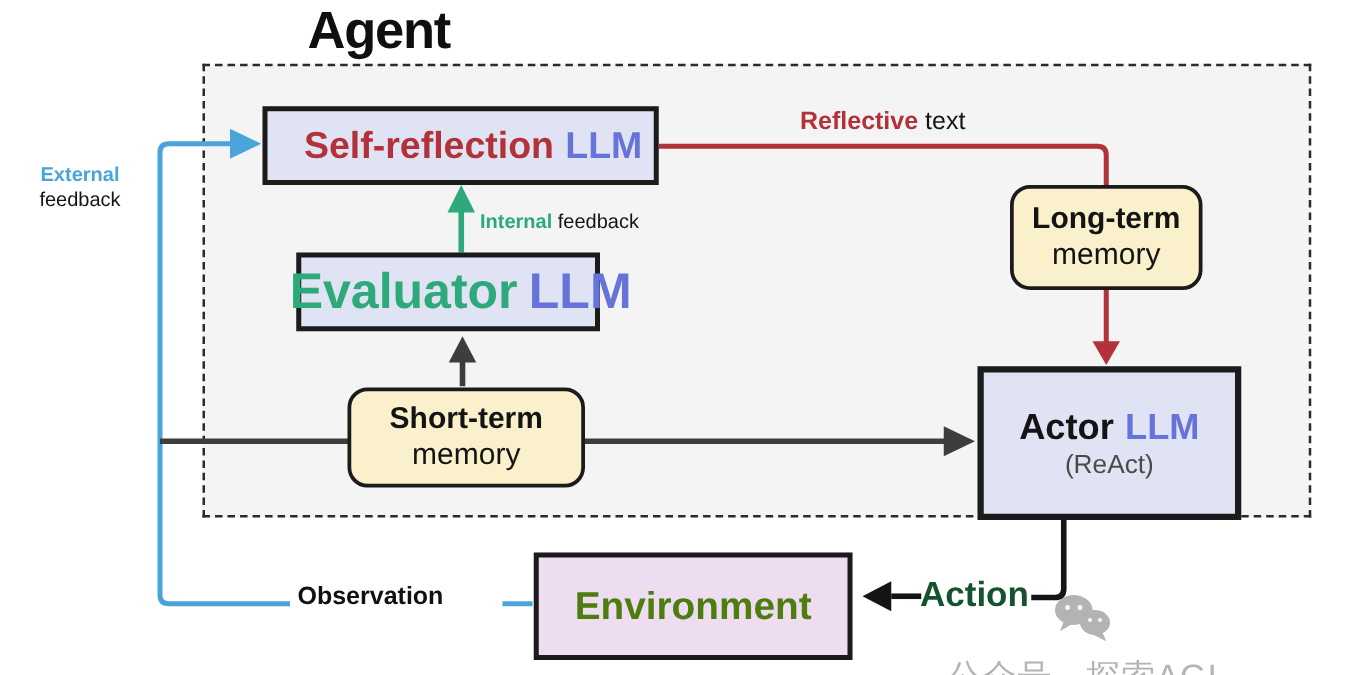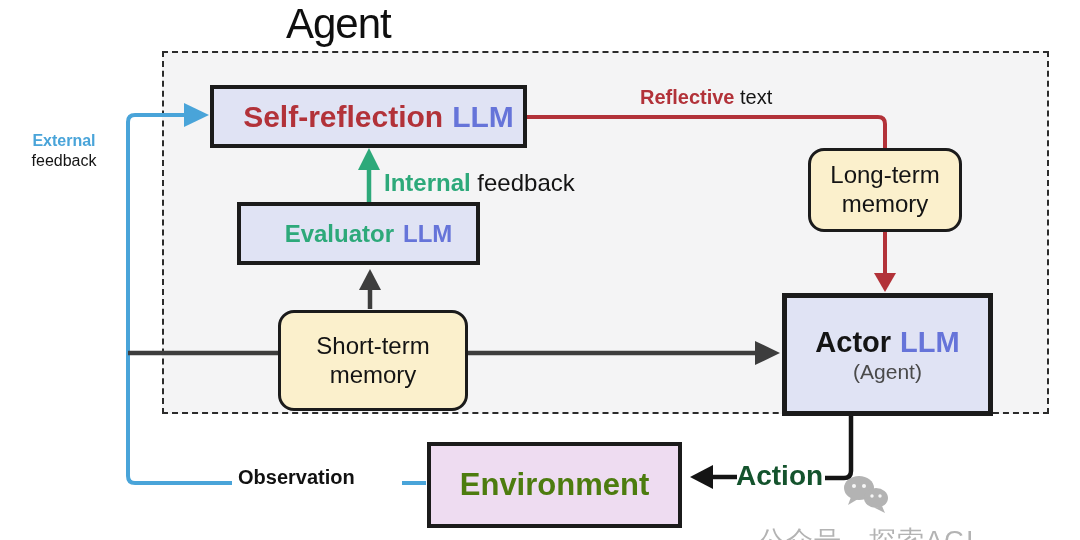--- a/index.html
+++ b/index.html
@@ -9,21 +9,21 @@
     font-family:"Liberation Sans","DejaVu Sans",sans-serif;
   }
   
   .agent-box {
     position:absolute; left:162px; top:51px; width:887px; height:363px;
     background:var(--agent-bg,#f4f4f5);
     border:2px dashed #2b2b2b; box-sizing:border-box; z-index:0;
   }
   .title-agent {
     position:absolute; left:246px; top:0px; z-index:3;
-    font-size:42px; font-weight:400; color:#0f0f0f; letter-spacing:-1px;margin-left:40px;
+    font-size:42px; font-weight:700; color:#0f0f0f; letter-spacing:-1px;
   }
   
   #edges { position:absolute; left:0; top:0; z-index:1; }
   .stroke-blue  { stroke:var(--light-blue,#49a4d9); stroke-width:4;   fill:none; }
   .fill-blue    { fill:var(--light-blue,#49a4d9); }
   .stroke-red   { stroke:var(--red,#b23239); stroke-width:4;          fill:none; }
   .fill-red     { fill:var(--red,#b23239); }
   .stroke-green { stroke:var(--green,#2da97a); stroke-width:4.5;      fill:none; }
   .fill-green   { fill:var(--green,#2da97a); }
   .stroke-dark  { stroke:var(--dark-line,#3d3d3d); stroke-width:4.5;  fill:none; }
@@ -35,47 +35,47 @@
     position:absolute; box-sizing:border-box; z-index:2;
     border:4px solid var(--box-border,#1b1b1b);
     display:flex; align-items:center; justify-content:center;
   }
   .node-llm  { background:var(--lavender-fill,#e0e3f4); gap:9px; font-weight:700;padding-left:20px; }
   .node-mem  {
     background:var(--cream-fill,#fbf0cc); border-width:3px; border-radius:16px;
     flex-direction:column; font-size:24px; line-height:1.2; color:#141414;
   }
   .box-self-reflection { left:210px; top:85px;  width:317px; height:63px; font-size:30px; }
-  .box-evaluator       { left:237px; top:202px; width:243px; height:63px; font-size:24px; }
-  .box-short-term      { left:278px; top:310px; width:190px; height:101px; }
+  .box-evaluator       { left:237px; top:202px; width:243px; height:63px; font-size:40px; }
+  .box-short-term      { left:278px; top:310px; width:190px; height:80px; }
   .box-long-term       { left:808px; top:148px; width:154px; height:84px; }
   .box-actor {
     left:782px; top:293px; width:211px; height:123px;
     background:var(--lavender-fill,#e0e3f4); flex-direction:column;
     border-width:5px;
   }
   .box-environment {
     left:427px; top:442px; width:255px; height:86px;
     background:var(--pink-fill,#eedcf1); font-size:31px; font-weight:600; color:#4d7c0f;
   }
   .actor-line1 { display:flex; gap:9px; font-size:29px; font-weight:700; }
   .actor-sub   { font-size:21px; color:#4a4a4a; margin-top:1px; }
   .t-red   { color:var(--red,#b23239); }
   .t-green { color:var(--green,#2da97a); }
   .t-blue  { color:var(--llm-blue,#6674d9); }
   .t-black { color:#141414; }
-  .mem-bold { font-weight:400; }
+  .mem-bold { font-weight:700; }
   
   .edge-label { position:absolute; z-index:3; white-space:nowrap; }
   .lbl-external {
     left:2px; top:131px; width:124px; text-align:center;
     font-size:16px; line-height:1.25; color:#141414;
   }
   .lbl-external .t-lightblue { color:var(--light-blue,#49a4d9); font-weight:700; }
-  .lbl-internal   { left:384px; top:169px; font-size:24px; color:#141414; }
+  .lbl-internal   { left:384px; top:169px; font-size:16px; color:#141414; }
   .lbl-internal .em   { color:var(--green,#2da97a); font-weight:700; }
   .lbl-reflective { left:640px; top:86px; font-size:20px; color:#141414; }
   .lbl-reflective .em { color:var(--red,#b23239); font-weight:700; }
   .lbl-observation { left:238px; top:466px; font-size:20px; font-weight:700; color:#111; }
   .lbl-action      { left:736px; top:460px; font-size:28px; font-weight:700; color:#14532d; }
   
   .watermark {
     position:absolute; left:758px; top:474px; z-index:4;
     display:flex; align-items:center; gap:9px;
     color:var(--watermark-gray,#b3b3b3); font-size:27px; letter-spacing:1px;flex-direction:column;
@@ -131,21 +131,21 @@
   <div class="node node-mem box-long-term">
     <span class="mem-bold">Long-term</span>
     <span>memory</span>
   </div>
 
   <div class="node box-actor">
     <span class="actor-line1">
       <span class="t-black">Actor</span>
       <span class="t-blue">LLM</span>
     </span>
-    <span class="actor-sub">(Agent)</span>
+    <span class="actor-sub">(ReAct)</span>
   </div>
 
   <div class="node box-environment">
     <span>Environment</span>
   </div>
 
   <div class="edge-label lbl-external">
     <span class="t-lightblue">External</span><br>
     <span>feedback</span>
   </div>

